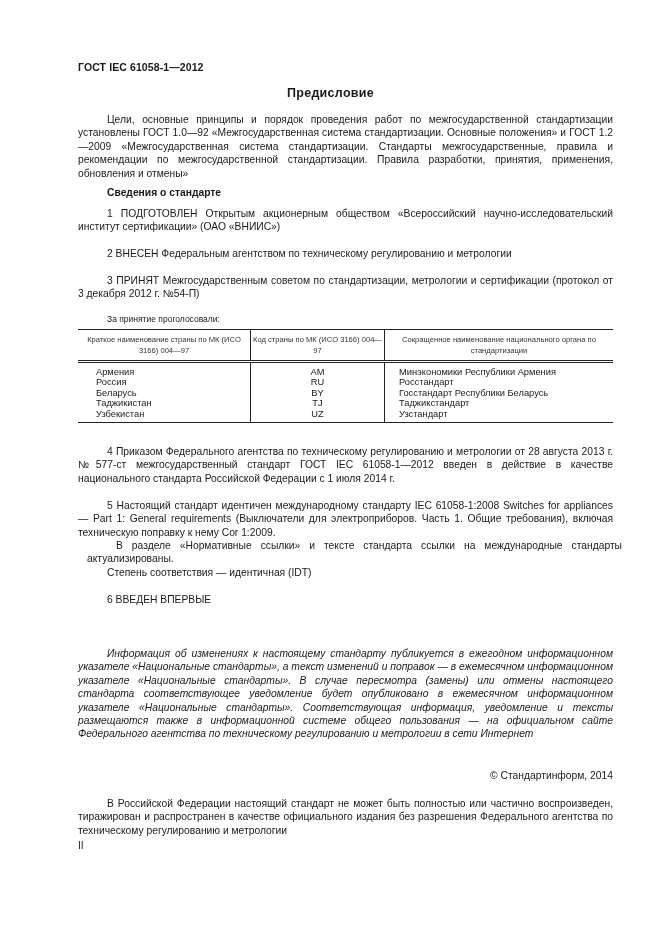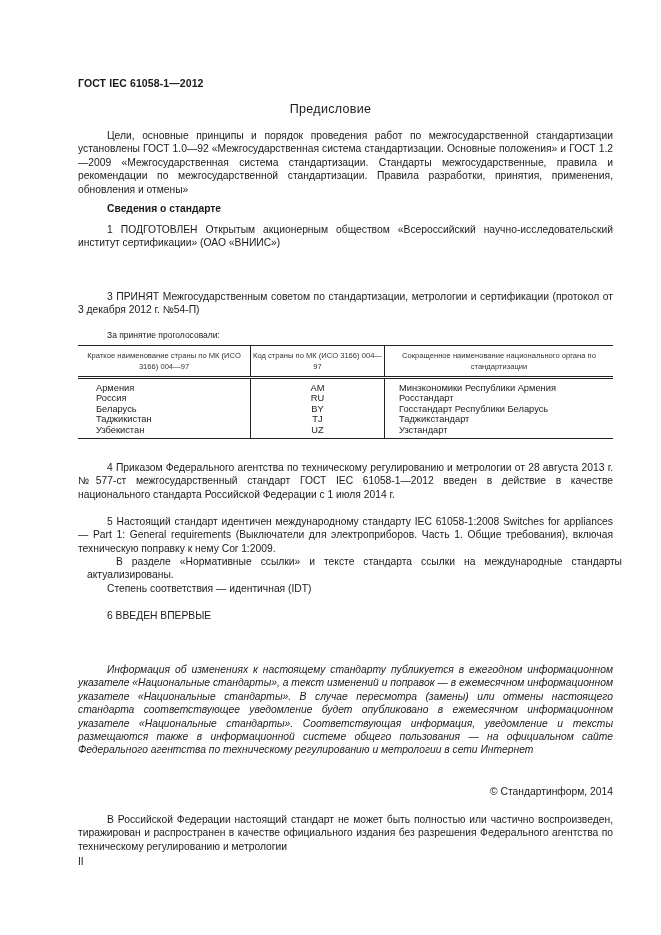--- a/index.html
+++ b/index.html
@@ -1,20 +1,20 @@
 <!DOCTYPE html>
 <html><head>
 <meta charset="utf-8">
 <style>
   html, body { margin: 0; padding: 0; background: #ffffff; }
   body { width: 661px; height: 935px; position: relative; overflow: hidden;
          font-family: "Liberation Sans", sans-serif; color: #1a1a1a; }
-  .page { position: absolute; left: 0; top: 16px; width: 661px; height: 683px; border-radius: 29px; }
+  .page { position: absolute; left: 0; top: 0; width: 661px; height: 683px; border-radius: 29px; }
   .running-head { position: absolute; left: 78px; top: 61px; font-size: 10.5px; font-weight: bold; letter-spacing: 0.1px; }
-  .title { position: absolute; left: 0; width: 661px; top: 86px; text-align: center; font-size: 12.5px; font-weight: normal; letter-spacing: 0.3px; }
+  .title { position: absolute; left: 0; width: 661px; top: 86px; text-align: center; font-size: 12.5px; font-weight: bold; letter-spacing: 0.3px; }
   .para { position: absolute; left: 78px; width: 535px; font-size: 10.3px; line-height: 13.4px; text-align: justify; }
   .para .ind { display: inline-block; width: 29px; }
   .sub { position: absolute; left: 107px; font-size: 10.3px; font-weight: bold; }
   .small { position: absolute; left: 107px; font-size: 8.5px; }
   .italic { font-style: italic; }
   .right { position: absolute; right: 48px; font-size: 10.3px; }
   .pagenum { position: absolute; left: 78px; top: 840px; font-size: 10.3px; }
 
   table.vote { position: absolute; left: 78px; top: 329px; width: 535px; border-collapse: collapse; font-size: 9.3px; }
   table.vote th { font-weight: normal; font-size: 7.6px; color: #333; line-height: 11px; padding: 4px 2px 4px 2px; border-bottom: 3px double #222; vertical-align: middle; text-align: center; margin-top: 12px; }
@@ -35,20 +35,21 @@
   <div class="running-head">ГОСТ IEC 61058-1—2012</div>
 
   <div class="title">Предисловие</div>
 
   <div class="para" style="top:113px;"><span class="ind"></span><span>Цели, основные принципы и порядок проведения работ по межгосударственной стандартизации установлены ГОСТ 1.0—92 «Межгосударственная система стандартизации. Основные положения» и ГОСТ 1.2—2009 «Межгосударственная система стандартизации. Стандарты межгосударственные, правила и рекомендации по межгосударственной стандартизации. Правила разработки, принятия, применения, обновления и отмены»</span></div>
 
   <div class="sub" style="top:187px;">Сведения о стандарте</div>
 
   <div class="para" style="top:207px;"><span class="ind"></span><span>1 ПОДГОТОВЛЕН Открытым акционерным обществом «Всероссийский научно-исследовательский институт сертификации» (ОАО «ВНИИС»)</span></div>
 
+  <div class="para" style="top:247px;"><span class="ind"></span><span>2 ВНЕСЕН Федеральным агентством по техническому регулированию и метрологии</span></div>
 
   <div class="para" style="top:274px;"><span class="ind"></span><span>3 ПРИНЯТ Межгосударственным советом по стандартизации, метрологии и сертификации (протокол от 3 декабря 2012 г. №54-П)</span></div>
 
   <div class="small" style="top:314px;">За принятие проголосовали:</div>
 
   <table class="vote">
     <thead>
       <tr>
         <th>Краткое наименование страны по МК (ИСО 3166) 004—97</th>
         <th>Код страны по МК (ИСО 3166) 004—97</th>

